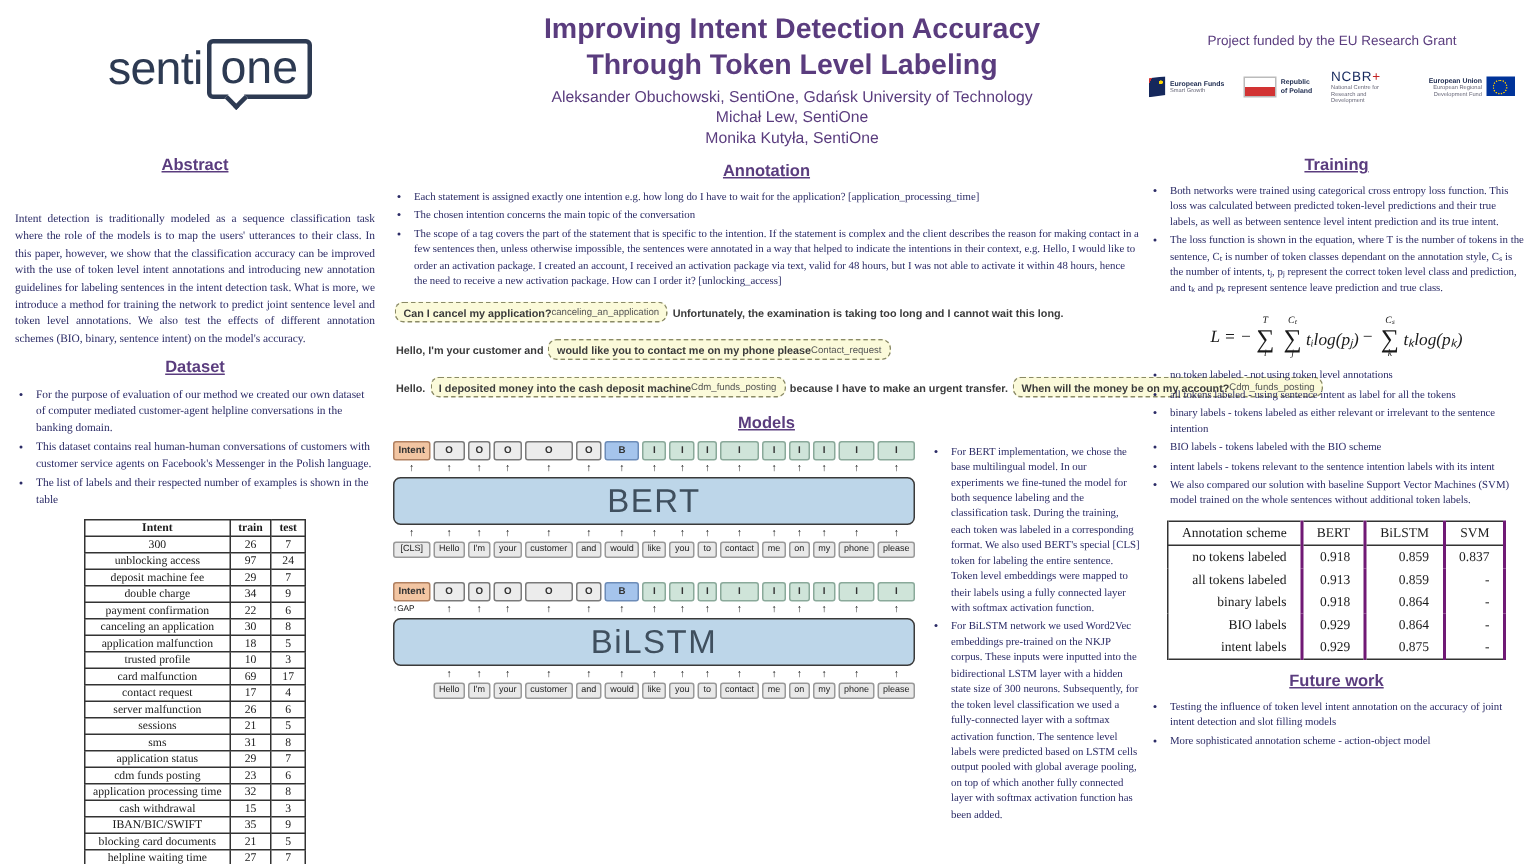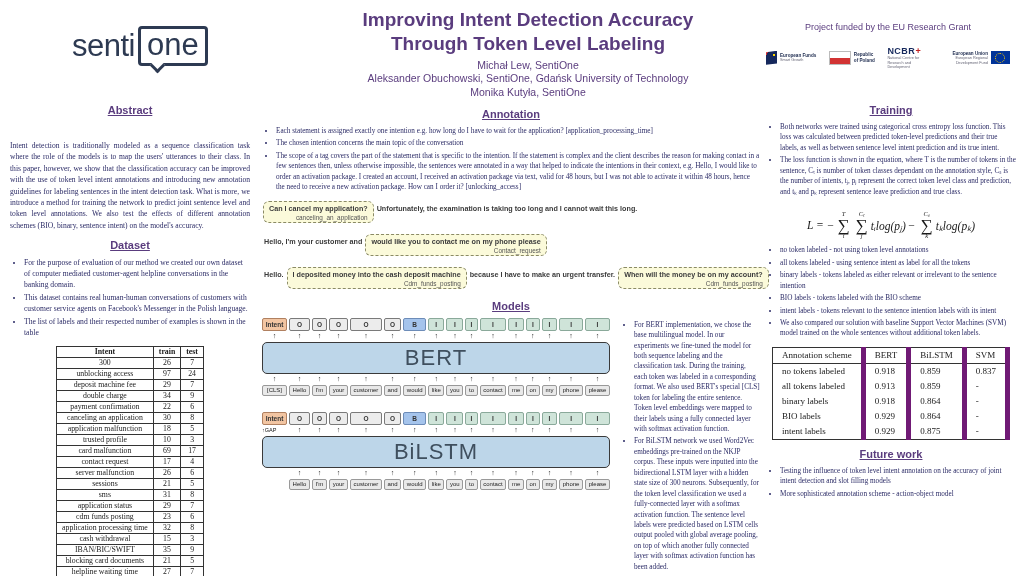--- a/index.html
+++ b/index.html
@@ -22,21 +22,21 @@
   .funding-label{font-family:"Liberation Sans",sans-serif;font-size:9px;color:#5a3c7e;text-align:center;}
   .logos-row{display:flex;justify-content:space-between;align-items:center;margin-top:14px;padding:0 6px;}
   .eu-logo{display:flex;align-items:center;gap:3px;font-family:"Liberation Sans",sans-serif;}
   .l-title{font-size:4.6px;font-weight:bold;color:#1c2a4e;line-height:1.2;}
   .l-sub{font-size:3.8px;color:#667;line-height:1.2;}
   .ef-flag{width:11px;height:14px;flex:none;
            background:radial-gradient(circle at 72% 28%, #ffd800 0 1.2px, transparent 1.4px),
                       linear-gradient(115deg,#d23333 14%,#15285c 14%);
            clip-path:polygon(0 10%,100% 0,100% 90%,0 100%);}
   .pl-flag{width:20px;height:12px;flex:none;border:0.5px solid #bbb;background:linear-gradient(#fff 50%,#d23333 50%);}
-  .ncbr-word{font-size:9px;font-weight:bold;color:#15285c;letter-spacing:0.5px;}
+  .ncbr-word{font-size:9px;font-weight:normal;color:#15285c;letter-spacing:0.5px;}
   .ncbr-plus{color:#c22222;}
   .eu-flag{width:19px;height:13px;flex:none;background:#003399;display:flex;align-items:center;justify-content:center;}
   .eu-stars{width:8px;height:8px;border-radius:50%;border:1px dotted #ffcc00;}
 
   
   .col-left{position:absolute;left:10px;top:96px;width:240px;}
   .col-mid{position:absolute;left:262px;top:100px;width:498px;}
   .col-right{position:absolute;left:766px;top:96px;width:250px;}
 
   .heading{font-family:"Liberation Sans",sans-serif;font-weight:bold;font-size:11px;color:#5a3c7e;
@@ -49,21 +49,21 @@
   
   .dataset-table{border-collapse:collapse;margin:8px auto 0 auto;font-size:7.8px;color:#1a1a1a;}
   .dataset-table th,.dataset-table td{border:1px solid #333;padding:0 5px;text-align:center;line-height:1.28;}
   .dataset-table th,.dataset-table .sum-row td{font-weight:bold;}
 
   
   .examples{margin-top:8px;}
   .example{display:flex;align-items:flex-start;white-space:nowrap;margin-bottom:11px;
            font-family:"Liberation Sans",sans-serif;font-size:7.2px;color:#3b3b3b;font-weight:bold;}
   .seg-plain{padding-top:3px;margin:0 2px;}
-  .seg-tagged{display:inline-flex;flex-direction:column;align-items:flex-end;
+  .seg-tagged{display:inline-flex;flex-direction:row;align-items:flex-start;
               background:#fbfada;border:1px dashed #8a8a66;border-radius:6px;
               padding:2px 5px 1px 5px;margin:0 1px;}
   .seg-label{font-weight:normal;font-size:6.4px;color:#555;margin-top:1px;}
 
   
   .models-row{display:flex;gap:10px;margin-top:2px;}
   .diagrams{width:348px;flex:none;}
   .model-bullets{flex:1;}
   .diagram{display:grid;column-gap:2px;row-gap:2px;align-items:center;margin-bottom:16px;}
   .lab{font-family:"Liberation Sans",sans-serif;font-size:6.5px;font-weight:bold;text-align:center;
@@ -81,41 +81,41 @@
 
   
   .equation{display:flex;justify-content:center;align-items:center;margin:14px 0 6px 0;
             font-style:italic;font-size:11.5px;color:#1a1a1a;}
   .sum{display:inline-flex;flex-direction:column;align-items:center;line-height:1;margin:0 3px;}
   .sum .lim{font-size:6.5px;}
   .sigma{font-size:17px;font-style:normal;line-height:0.9;}
 
   
   .results-table{border-collapse:collapse;margin:8px auto;font-size:9px;color:#1a1a1a;border:1px solid #333;}
-  .results-table th,.results-table td{border-left:1px solid #333;border-right:5px solid #701a75;
-                                      padding:2.5px 9px;text-align:left;}
+  .results-table th,.results-table td{border-left:1px solid #333;border-right:2px solid #701a75;
+                                      padding:2.5px 9px;text-align:right;}
   .results-table thead th{border-bottom:1px solid #333;font-weight:normal;}
 </style>
 </head>
 <body>
 
 <div class="logo">
   <span class="logo-senti">senti</span>
   <span class="logo-one">one</span>
 </div>
 
 <div class="title-block">
   <div class="title">
     <div>Improving Intent Detection Accuracy</div>
     <div>Through Token Level Labeling</div>
   </div>
   <div class="authors">
 
-  <div>Michał Lew, SentiOne</div>
-      <div>Aleksander Obuchowski, SentiOne, Gdańsk University of Technology</div>
+  <div>Aleksander Obuchowski, SentiOne, Gdańsk University of Technology</div>
+      <div>Michał Lew, SentiOne</div>
       <div>Monika Kutyła, SentiOne</div>
     </div>
 </div>
 
 <div class="funding">
   <div class="funding-label">Project funded by the EU Research Grant</div>
   <div class="logos-row">
     <div class="eu-logo">
       <div class="ef-flag"></div>
       <div>

